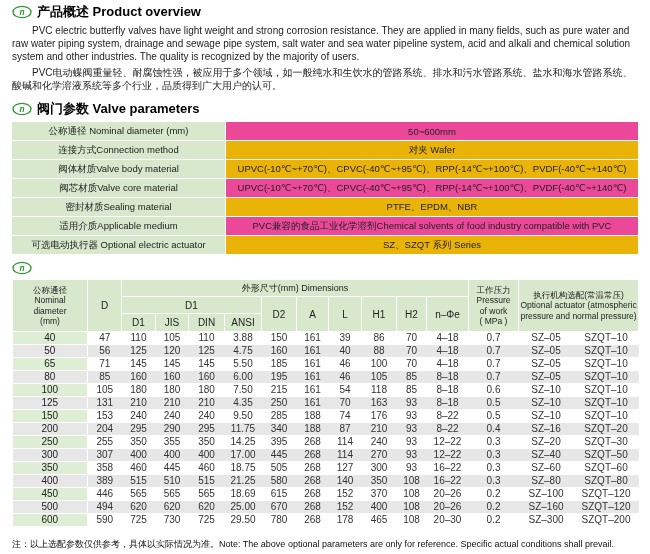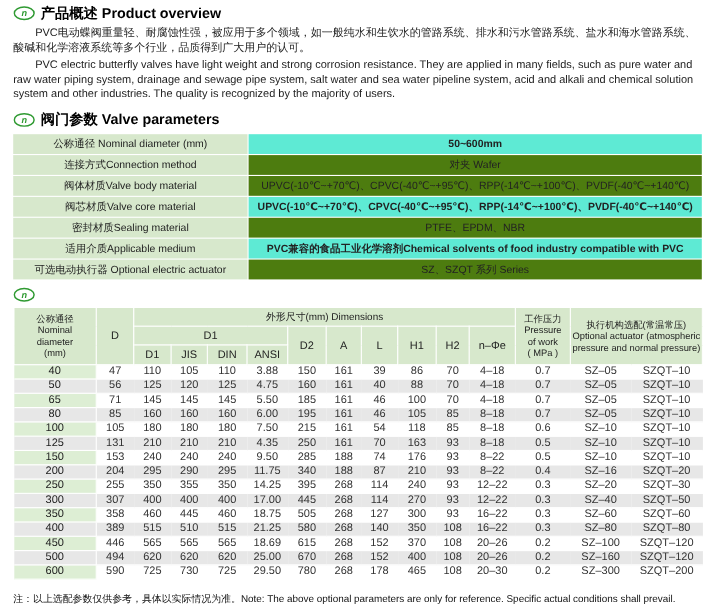--- a/index.html
+++ b/index.html
@@ -17,22 +17,22 @@
   
   .para{font-size:10px;line-height:13px;margin:3px 0 0 0;text-indent:2em;color:#1c1c1c;}
 
   
   .vp{margin-top:4px;}
   .vp-row{display:flex;height:18px;margin-bottom:1px;}
   .vp-label{box-sizing:border-box;width:213px;margin-right:1px;background:#d7e8cc;
             display:flex;align-items:center;justify-content:center;
             font-size:9.5px;color:#222;}
   .vp-value{flex:1;display:flex;align-items:center;justify-content:center;
-            font-size:9.5px;color:#222;background:#4d7c0f;}
-  .vp-row.g .vp-value{background:#5eead4;font-weight:bold;}
+            font-size:9.5px;color:#222;background:#eab308;}
+  .vp-row.g .vp-value{background:#ec4899;}
 
   
   table.dims{border-collapse:collapse;table-layout:fixed;width:626px;margin-top:4px;}
   table.dims th{background:#d7e8cc;border:1px solid #fff;font-weight:normal;
                 color:#222;padding:0;vertical-align:middle;text-align:center;}
   th.big{font-size:10px;font-weight:bold;}
   th.ml{font-size:8.5px;line-height:10.5px;white-space:pre-line;}
   th.grp{font-size:9px;}
   table.dims td{border-bottom:1px solid #fff;text-align:center;font-size:10px;
                 color:#333;padding:0;height:12px;line-height:12px;background:#fff;}
@@ -47,22 +47,22 @@
 
 <div class="sheet">
 
   <div class="sec-head h1">
     <svg class="logo" width="20" height="14" viewBox="0 0 24 16">
       <ellipse cx="12" cy="8" rx="10.8" ry="6.8" fill="none" stroke="#2f9a32" stroke-width="1.6"></ellipse>
       <text x="12" y="11.6" text-anchor="middle" font-size="10" font-style="italic" fill="#2f9a32">n</text>
     </svg>
     <span>产品概述 Product overview</span>
   </div>
+  <p class="para">PVC electric butterfly valves have light weight and strong corrosion resistance. They are applied in many fields, such as pure water and raw water piping system, drainage and sewage pipe system, salt water and sea water pipeline system, acid and alkali and chemical solution system and other industries. The quality is recognized by the majority of users.</p>
   <p class="para">PVC电动蝶阀重量轻、耐腐蚀性强，被应用于多个领域，如一般纯水和生饮水的管路系统、排水和污水管路系统、盐水和海水管路系统、酸碱和化学溶液系统等多个行业，品质得到广大用户的认可。</p>
-  <p class="para">PVC electric butterfly valves have light weight and strong corrosion resistance. They are applied in many fields, such as pure water and raw water piping system, drainage and sewage pipe system, salt water and sea water pipeline system, acid and alkali and chemical solution system and other industries. The quality is recognized by the majority of users.</p>
 
   <div class="sec-head h2">
     <svg class="logo" width="20" height="14" viewBox="0 0 24 16">
       <ellipse cx="12" cy="8" rx="10.8" ry="6.8" fill="none" stroke="#2f9a32" stroke-width="1.6"></ellipse>
       <text x="12" y="11.6" text-anchor="middle" font-size="10" font-style="italic" fill="#2f9a32">n</text>
     </svg>
     <span>阀门参数 Valve parameters</span>
   </div>
   <div class="vp">
       <div class="vp-row g">

